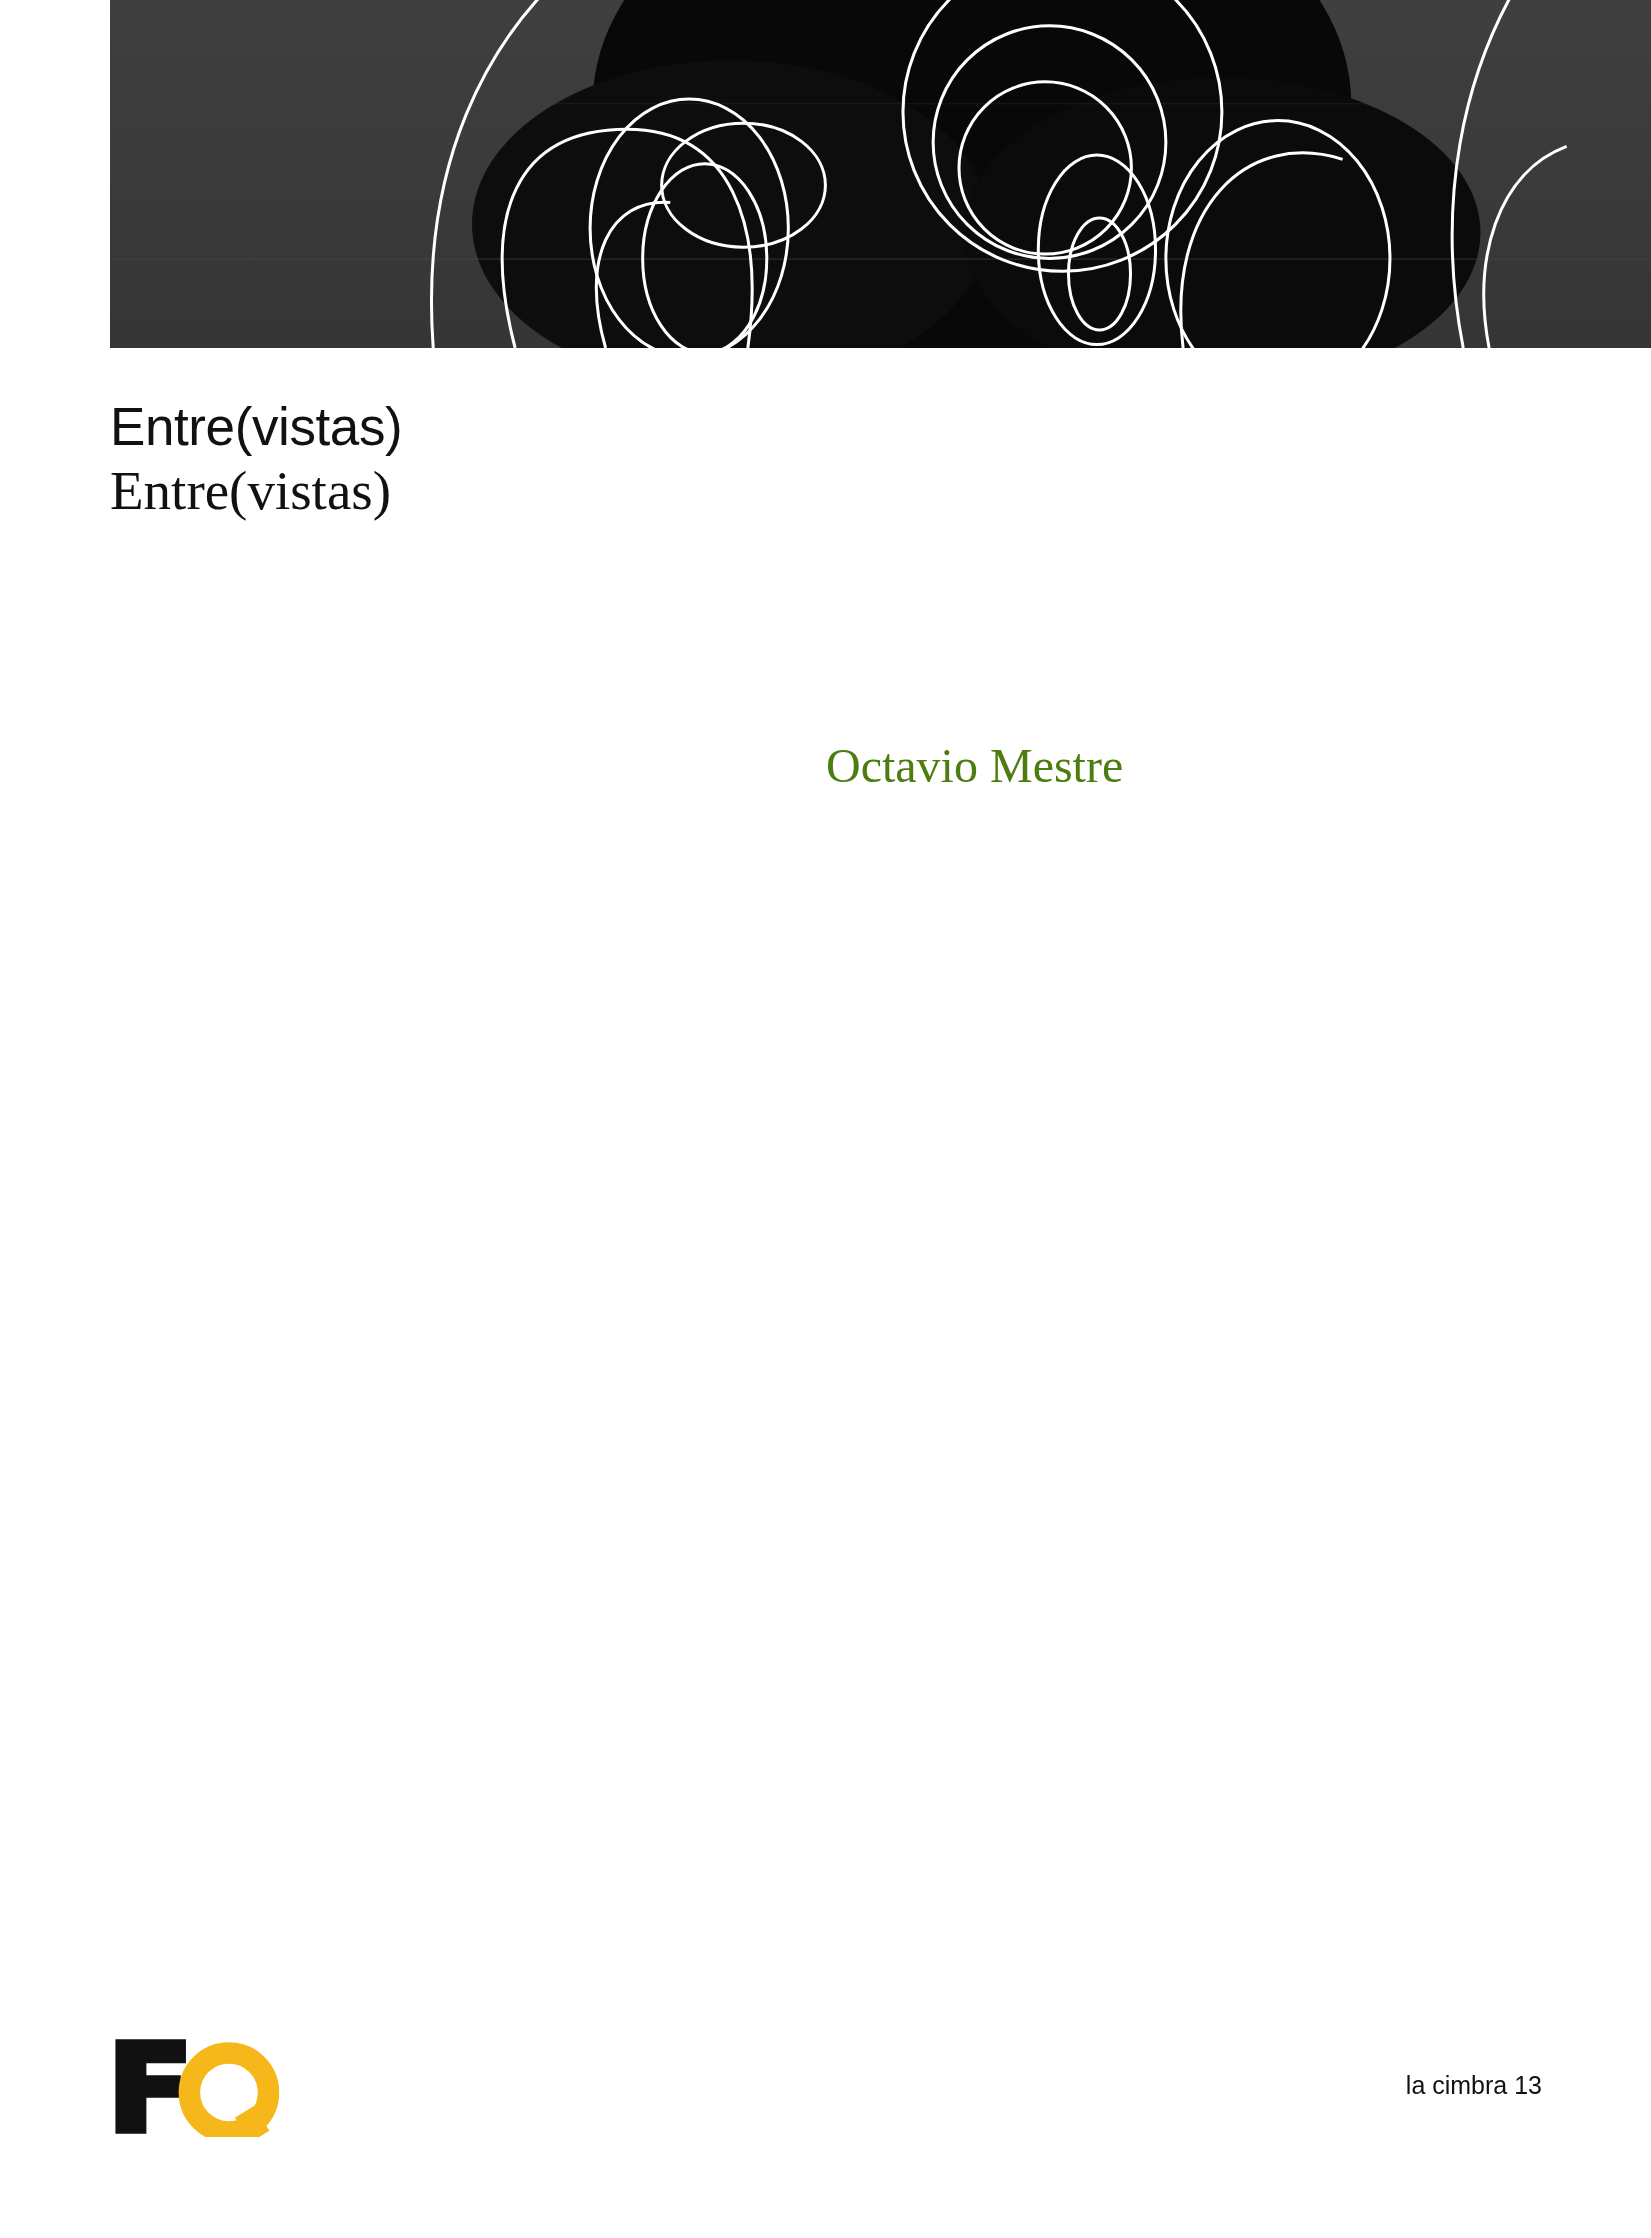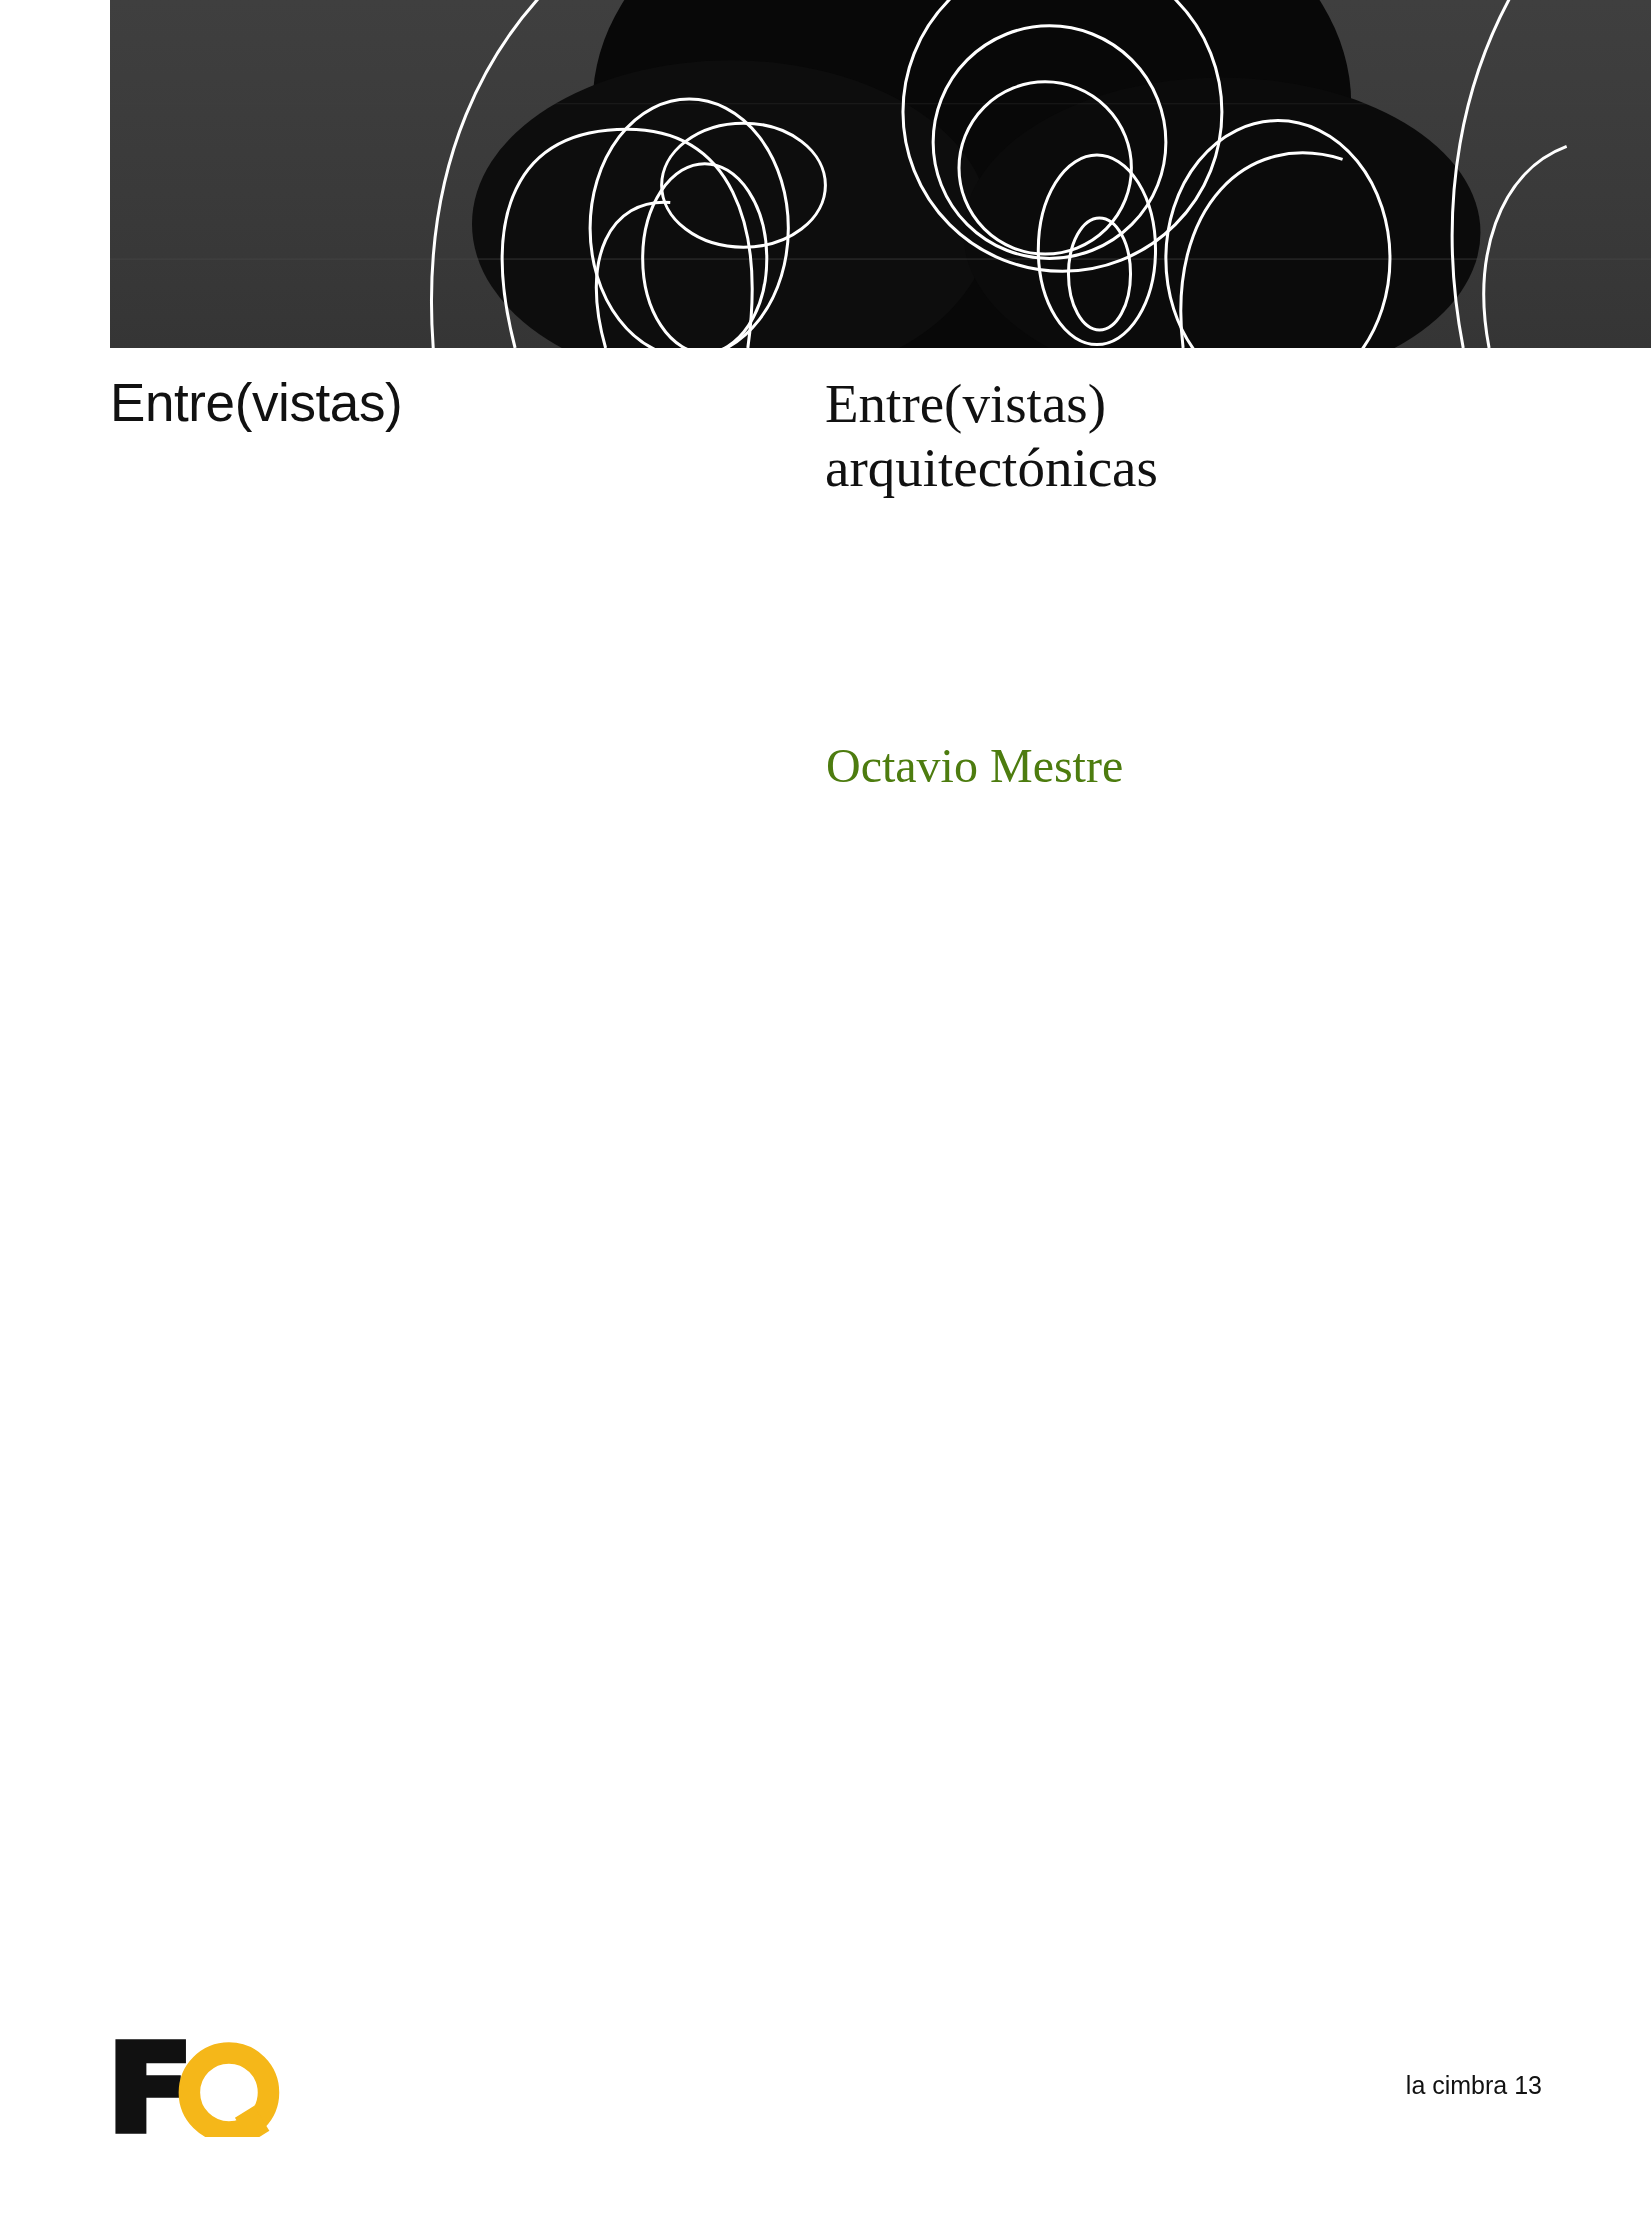--- a/index.html
+++ b/index.html
@@ -29,24 +29,24 @@
   .cover-image svg {
     display: block;
     width: 100%;
     height: 100%;
   }
 
   
   .titles {
     position: absolute;
     left: 110px;
-    top: 372px;
+    top: 396px;
     width: 1448px;
     display: flex;
-    flex-direction: row;
+    flex-direction: column;
     align-items: flex-start;
   }
   .title-col {
     width: 715px;
   }
   .title-pt {
     font-family: "Liberation Sans", sans-serif;
     font-size: 53px;
     line-height: 1.18;
     font-weight: 400;
@@ -137,21 +137,20 @@
     </g>
   </svg>
 </div>
 
 <div class="titles">
   <div class="title-col">
     <div class="title-pt">Entre(vistas)</div>
   </div>
   <div class="title-col">
     <div class="title-es">Entre(vistas)</div>
-    <div class="title-es">arquitectónicas</div>
   </div>
 </div>
 
 <div class="author">Octavio Mestre</div>
 
 <div class="logo">
   <svg viewBox="0 0 200 120">
 
     <path d="M 4 6 L 86 6 L 86 34 L 40 34 L 40 48 L 80 48 L 80 74 L 40 74 L 40 116 L 4 116 Z" fill="#111111"></path>
 

